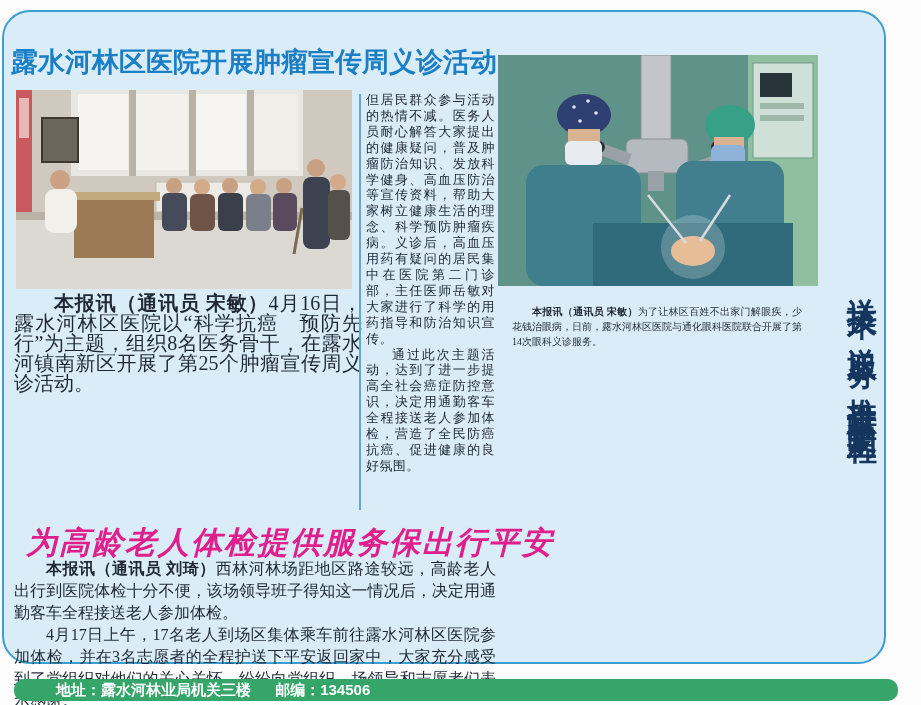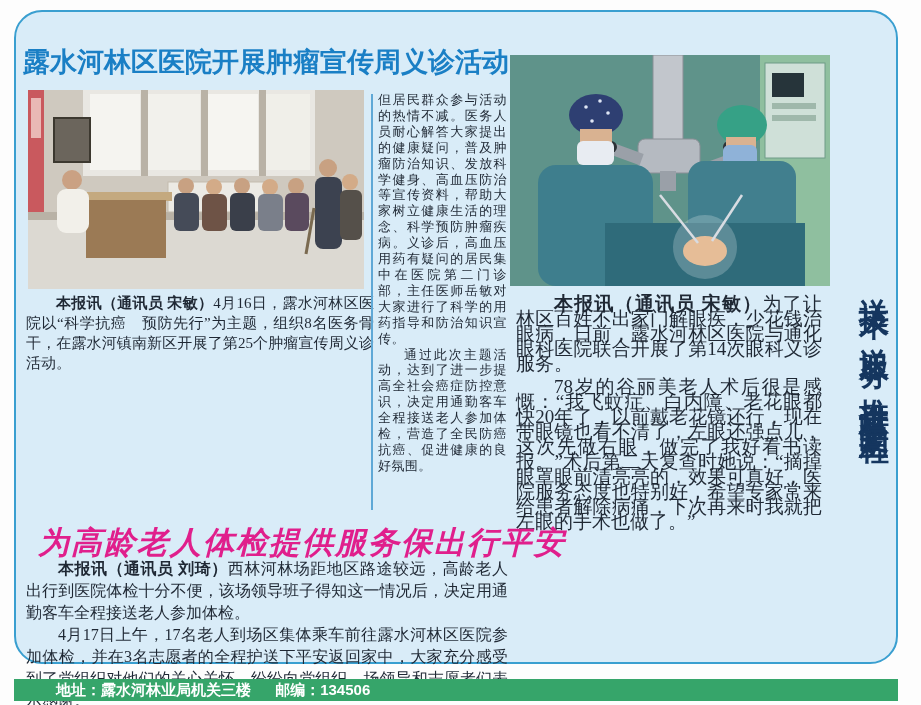--- a/index.html
+++ b/index.html
@@ -2,40 +2,40 @@
 <html><head>
 <meta charset="utf-8">
 <style>
   html,body{margin:0;padding:0;}
   body{
     width:921px;height:705px;position:relative;background:#fdfdfd;
     font-family:"Liberation Serif","DejaVu Serif",serif;
     color:#1f2834;overflow:hidden;
   }
   .panel{
-    position:absolute;left:14px;top:10px;width:880px;height:650px;
+    position:absolute;left:2px;top:10px;width:880px;height:650px;
     background:#d9ecf8;border:2px solid #3a9fd0;border-radius:28px;
   }
   
   .h1-blue{
     position:absolute;left:6px;top:32px;width:488px;margin:0;
     font-family:"Liberation Sans","DejaVu Sans",sans-serif;
     font-size:27px;font-weight:900;color:#1a7fc5;letter-spacing:0px;
     text-align:center;white-space:nowrap;
   }
   .photo1{position:absolute;left:12px;top:78px;width:336px;height:199px;overflow:hidden;background:#cfc9bf;}
   .a1-left{position:absolute;left:10px;top:281px;width:348px;}
-  .a1-left p{margin:0;font-size:15px;line-height:20px;text-align:justify;}
+  .a1-left p{margin:0;font-size:20px;line-height:20px;text-align:justify;}
   .vrule{position:absolute;left:355px;top:82px;width:2px;height:416px;background:#5fa8d6;}
   .a1-right{position:absolute;left:362px;top:80px;width:129px;font-family:Liberation Serif, serif;}
   .a1-right p{margin:0;font-size:13px;line-height:15.9px;text-align:justify;letter-spacing:0.4px;}
   
   .photo2{position:absolute;left:494px;top:43px;width:320px;height:231px;overflow:hidden;background:#5f938a;}
   .a2-text{position:absolute;left:492px;top:276px;width:322px;}
-  .a2-text p{margin:8px;font-size:19px;line-height:15px;text-align:justify;}
+  .a2-text p{margin:16px;font-size:10px;line-height:15px;text-align:justify;}
   .vtitle{
     position:absolute;left:826px;top:50px;width:52px;height:575px;
     writing-mode:vertical-rl;text-orientation:upright;
     font-size:30px;font-weight:bold;color:#15365f;letter-spacing:5px;
     font-family:"Liberation Serif","DejaVu Serif",serif;
     display:flex;justify-content:center;
   }
   
   .h2-pink{
     position:absolute;left:14px;top:502px;width:474px;margin:8px;
@@ -45,21 +45,21 @@
   }
   .a3-text{position:absolute;left:10px;top:546px;width:482px;}
   .a3-text p{margin:0;font-size:16px;line-height:22px;text-align:justify;}
   
   .indent{text-indent:2em;}
   .byline{font-weight:bold;}
   .footer{
     position:absolute;left:14px;top:679px;width:884px;height:22px;
     background:#36a56a;color:#ffffff;
     font-family:"Liberation Sans","DejaVu Sans",sans-serif;
-    font-size:15px;font-weight:bold;line-height:22px;white-space:nowrap;
+    font-size:15px;font-weight:bold;line-height:22px;white-space:nowrap;border-radius:10px;
   }
   .footer .addr{margin-left:42px;}
   .footer .post{margin-left:20px;}
 </style>
 </head>
 <body>
 
 <div class="panel">
 
   <h1 class="h1-blue">露水河林区医院开展肿瘤宣传周义诊活动</h1>
@@ -144,21 +144,20 @@
       <rect x="95" y="168" width="200" height="63" fill="#2f6b7a"></rect>
       <circle cx="195" cy="192" r="32" fill="#ffffff" opacity="0.22"></circle>
       <ellipse cx="195" cy="196" rx="22" ry="15" fill="#e6bd97"></ellipse>
       <line x1="150" y1="140" x2="188" y2="188" stroke="#d8dce2" stroke-width="2.5"></line>
       <line x1="232" y1="140" x2="202" y2="186" stroke="#d8dce2" stroke-width="2.5"></line>
     </svg>
   </div>
 
   <div class="a2-text">
     <p class="indent"><span class="byline">本报讯（通讯员 宋敏）</span><span>为了让林区百姓不出家门解眼疾，少花钱治眼病，日前，露水河林区医院与通化眼科医院联合开展了第14次眼科义诊服务。</span></p>
-    <p class="indent">78岁的谷丽美老人术后很是感慨：“我飞蚊症、白内障、老花眼都快20年了，以前戴老花镜还行，现在带眼镜也看不清了，左眼还强点儿，这次先做右眼，做完了我好看书读报。”术后第二天复查时她说：“摘掉眼罩眼前清亮亮的，效果可真好，医院服务态度也特别好，希望专家常来给患者解除病痛，下次再来时我就把左眼的手术也做了。”</p>
   </div>
 
   <div class="vtitle">送技术　送服务　推进林区『复明工程』</div>
 
   <h2 class="h2-pink">为高龄老人体检提供服务保出行平安</h2>
 
   <div class="a3-text">
     <p class="indent"><span class="byline">本报讯（通讯员 刘琦）</span><span>西林河林场距地区路途较远，高龄老人出行到医院体检十分不便，该场领导班子得知这一情况后，决定用通勤客车全程接送老人参加体检。</span></p>
     <p class="indent">4月17日上午，17名老人到场区集体乘车前往露水河林区医院参加体检，并在3名志愿者的全程护送下平安返回家中，大家充分感受到了党组织对他们的关心关怀，纷纷向党组织、场领导和志愿者们表示感谢。</p>
   </div>

